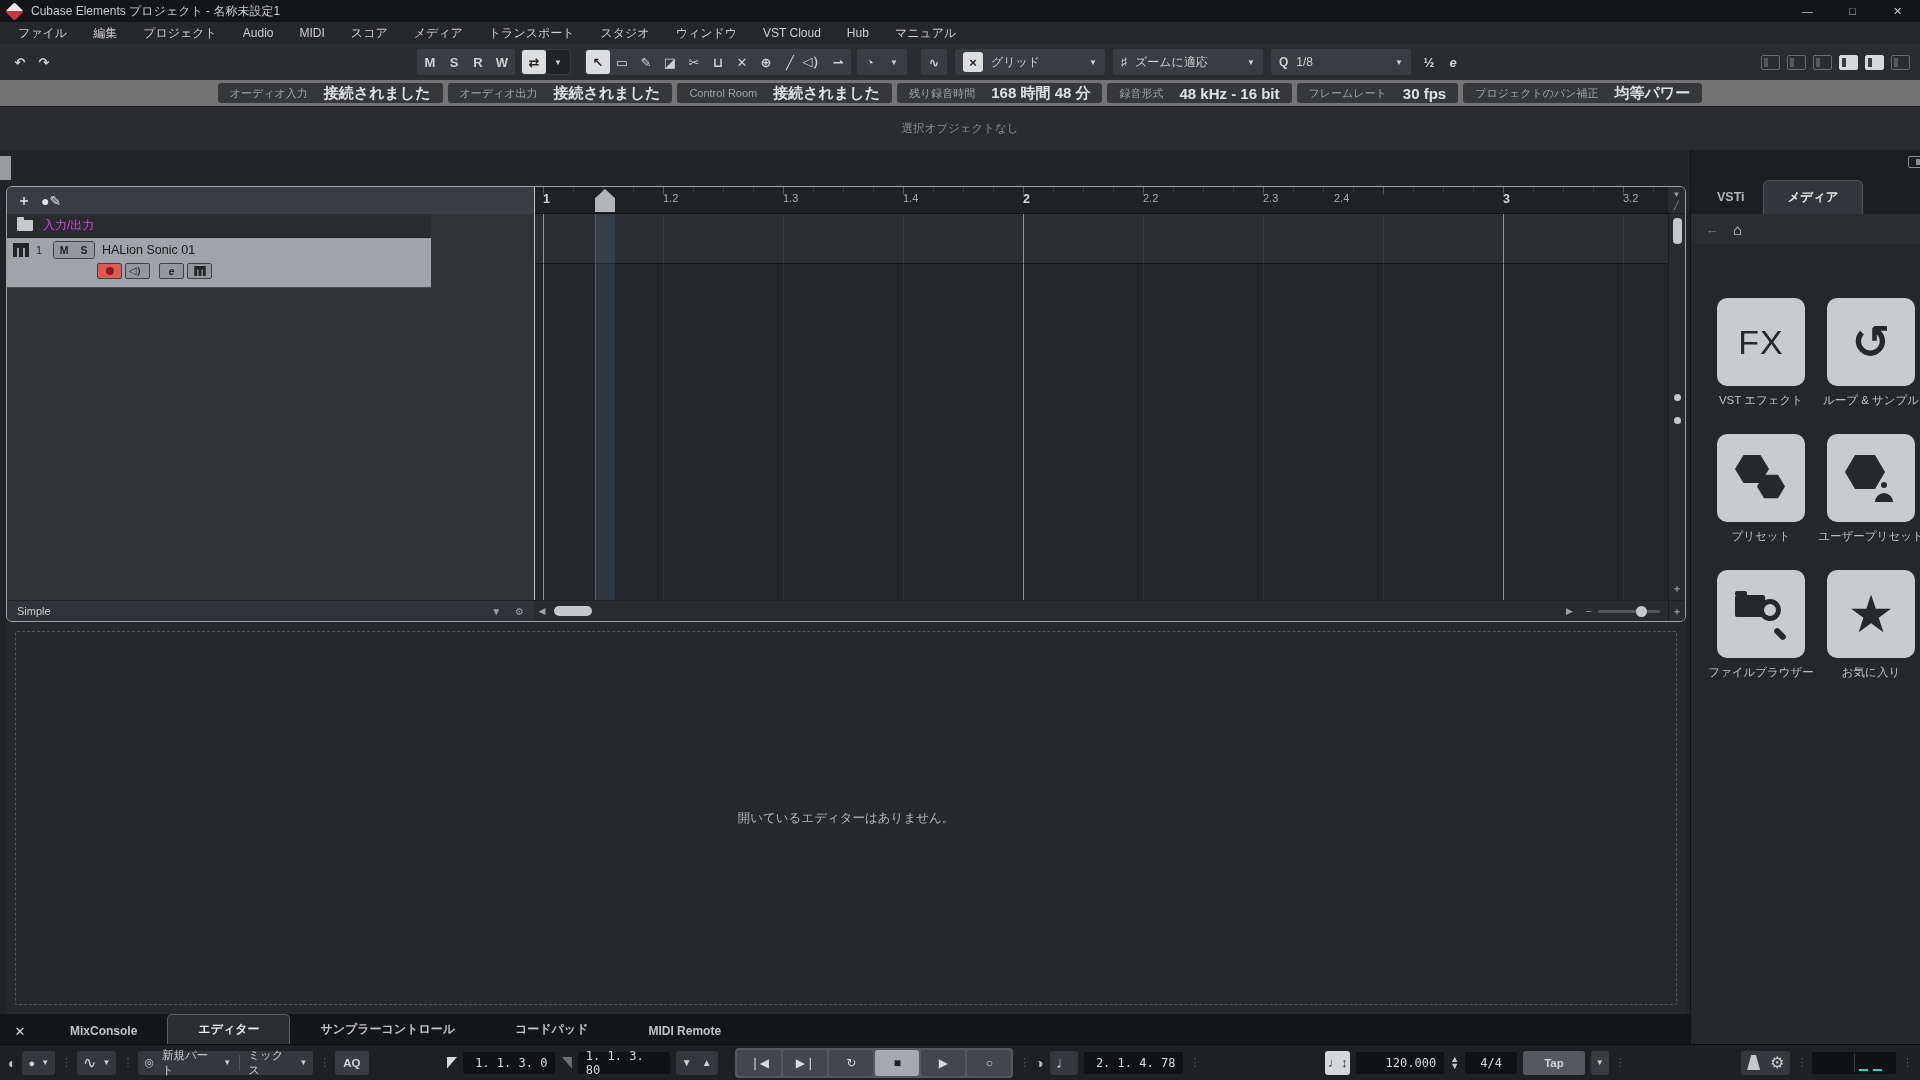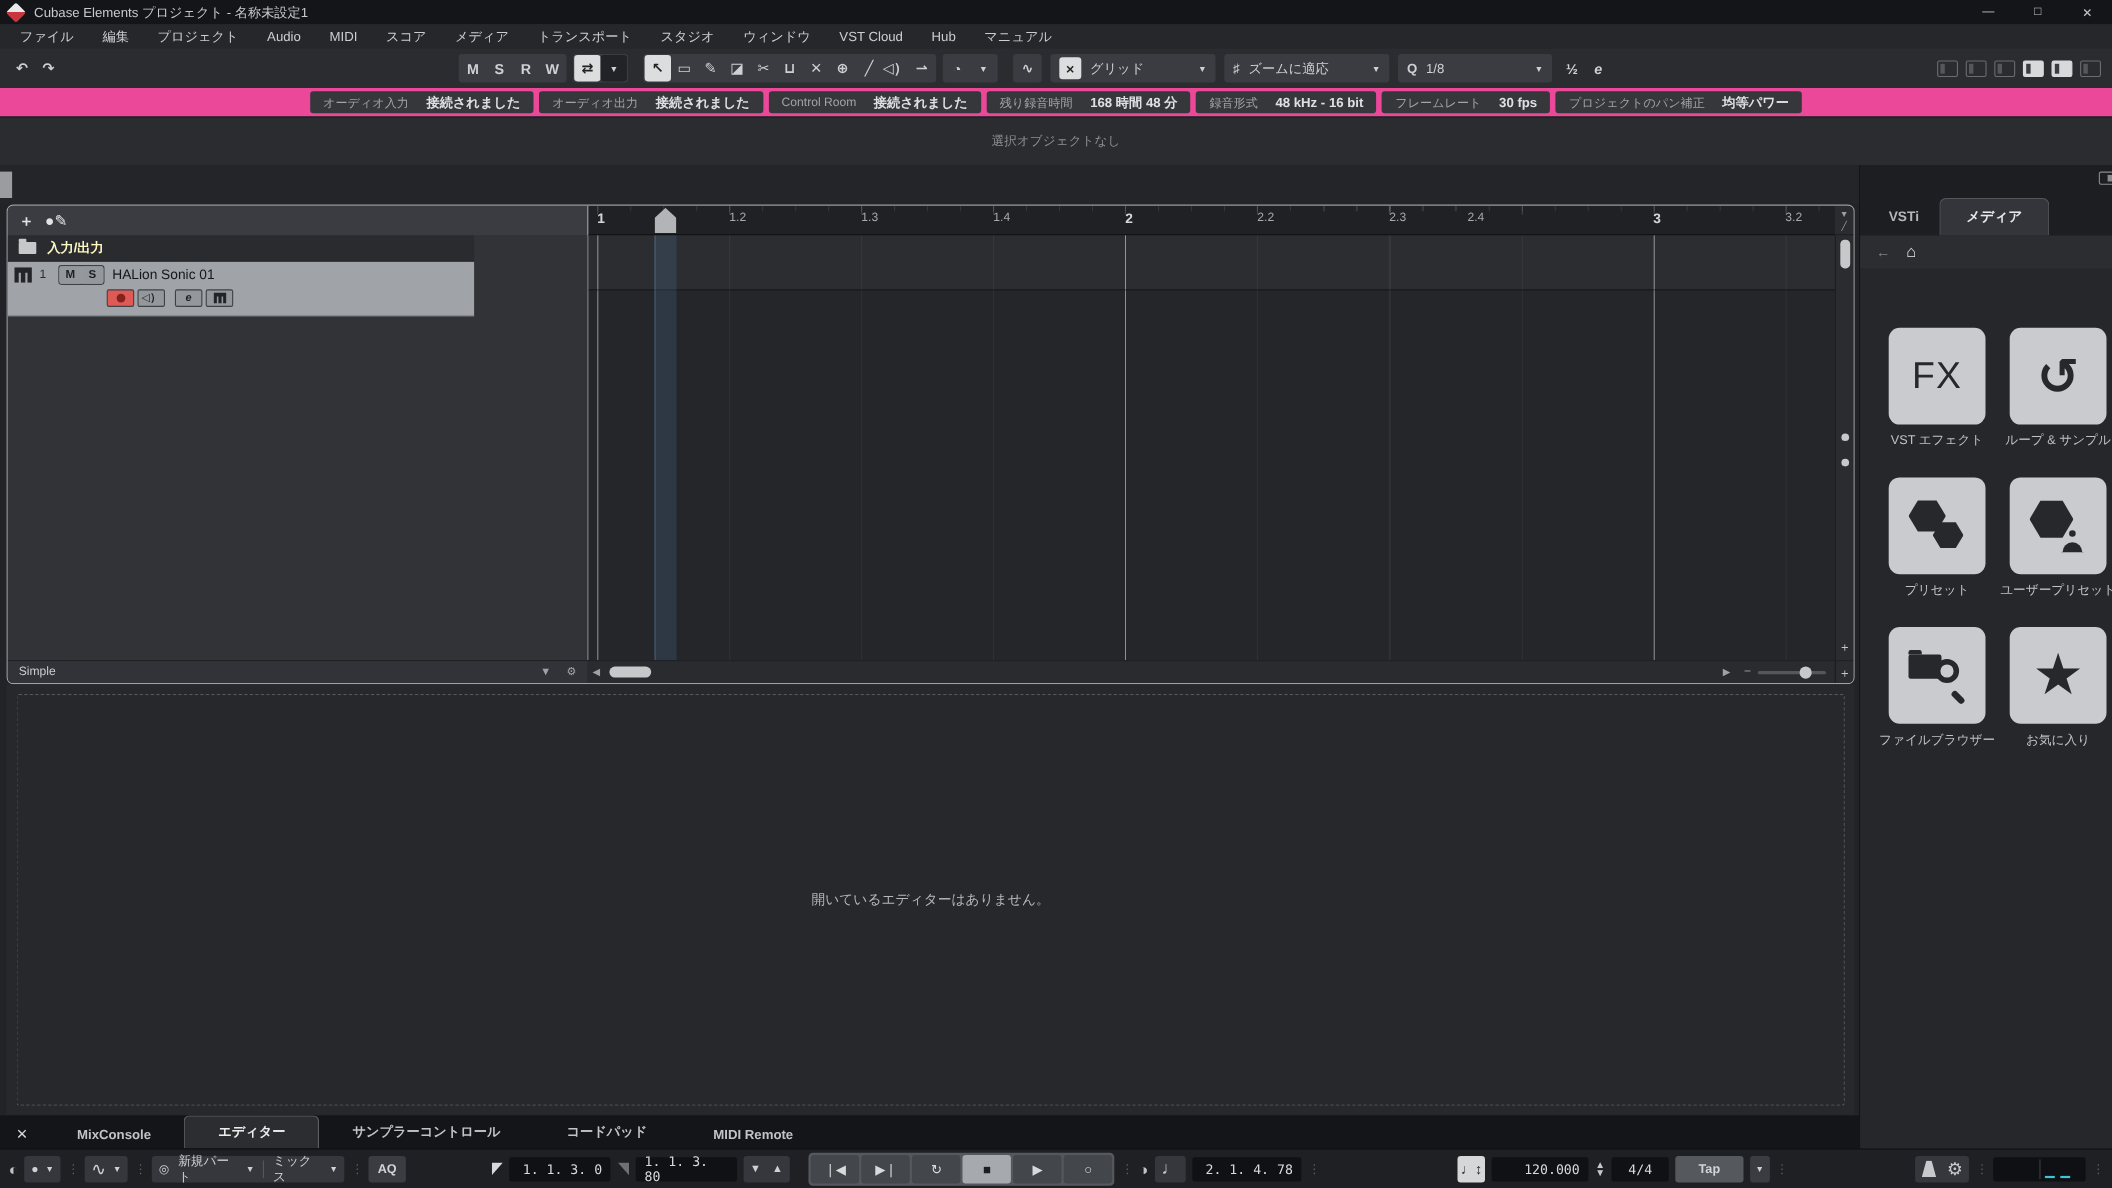--- a/index.html
+++ b/index.html
@@ -31,26 +31,26 @@
   .tb-drop { display:flex; align-items:center; gap:8px; background:#3a3c41; border-radius:3px;
     height:26px; margin-left:8px; padding:0 8px; font-size:12px; font-weight:normal; }
   .tb-caret { font-size:8px; color:#cfd0d3; }
   .layout-icons { margin-left:auto; margin-right:10px; display:flex; gap:7px; align-items:center; }
   .pane-ic { width:19px; height:15px; border:1px solid #6a6c70; border-radius:2px; background:#2b2c30; position:relative; }
   .pane-ic.active { background:#d8d9db; border-color:#d8d9db; }
   .pane-ic .inner { position:absolute; inset:2px; border-left:4px solid #55575b; }
   .pane-ic.active .inner { border-left:4px solid #3a3c40; }
 
   
-  #statusline { position:absolute; left:0; top:80px; width:1920px; height:26px; background:#ec4899;
+  #statusline { position:absolute; left:0; top:80px; width:1920px; height:26px; background:#737373;
     display:flex; align-items:center; justify-content:center; gap:5px; }
   .st-box { background:#35373b; border-radius:3px; height:20px; display:flex; align-items:center;
     padding:0 12px; gap:16px; }
   .st-label { font-size:11px; color:#a2a4a7; }
-  .st-value { font-size:12px; font-weight:bold; color:#dfe0e2; }
+  .st-value { font-size:15px; font-weight:bold; color:#dfe0e2; }
 
   
   #infoline { position:absolute; left:0; top:106px; width:1920px; height:44px; background:#2b2c30;
     border-top:1px solid #1c1d20; display:flex; align-items:center; justify-content:center; }
   #infoline span { font-size:11.5px; color:#8d8f92; }
   #dividerstrip { position:absolute; left:0; top:150px; width:1920px; height:36px; background:#242529; }
   .zone-handle { position:absolute; left:0; top:6px; width:11px; height:24px; background:#9a9ca0; }
 
   
   #projectzone { position:absolute; left:6px; top:186px; width:1680px; height:436px;
@@ -61,21 +61,21 @@
   .pz-bottom { display:flex; height:21px; }
 
   .tl-toolbar { width:527px; background:#3a3c41; display:flex; align-items:center; gap:10px; padding-left:10px; }
   .tl-tb-ic { color:#e2e3e5; font-size:14px; font-weight:bold; }
 
   .tracklist { width:527px; background:#313337; position:relative; }
   .folder-row { width:424px; height:24px; background:#2a2b2f; display:flex; align-items:center; gap:10px;
     padding-left:10px; border-bottom:1px solid #202125; }
   .folder-ic { width:16px; height:11px; background:#c6c8ca; border-radius:1px; position:relative; }
   .folder-ic:before { content:""; position:absolute; left:0; top:-3px; width:7px; height:3px; background:#c6c8ca; border-radius:1px 1px 0 0; }
-  .folder-row span { font-size:12px; color:#fef9c3;font-weight:bold; }
+  .folder-row span { font-size:12px; color:#d946ef; }
   .track-row { width:424px; height:50px; background:#a0a3a7; border-bottom:1px solid #4a4c50; padding:3px 6px; }
   .track-line1 { display:flex; align-items:center; gap:7px; }
   .track-num { font-size:11px; color:#2a2c2f; width:10px; }
   .ms-btn { width:20px; height:16px; border:1px solid #3f4145; border-radius:2px; background:#94979b;
     color:#1e2023; font-size:10.5px; font-weight:bold; display:flex; align-items:center; justify-content:center; }
   .ms-wrap { display:flex; border:1px solid #3f4145; border-radius:3px; }
   .ms-wrap .ms-btn { border:none; }
   .track-name { font-size:12.5px; color:#16171a; }
   .track-line2 { display:flex; gap:3px; margin:4px 0 0 84px; }
   .tk-sm { width:25px; height:16px; border:1px solid #3f4145; border-radius:2px; background:#94979b;

